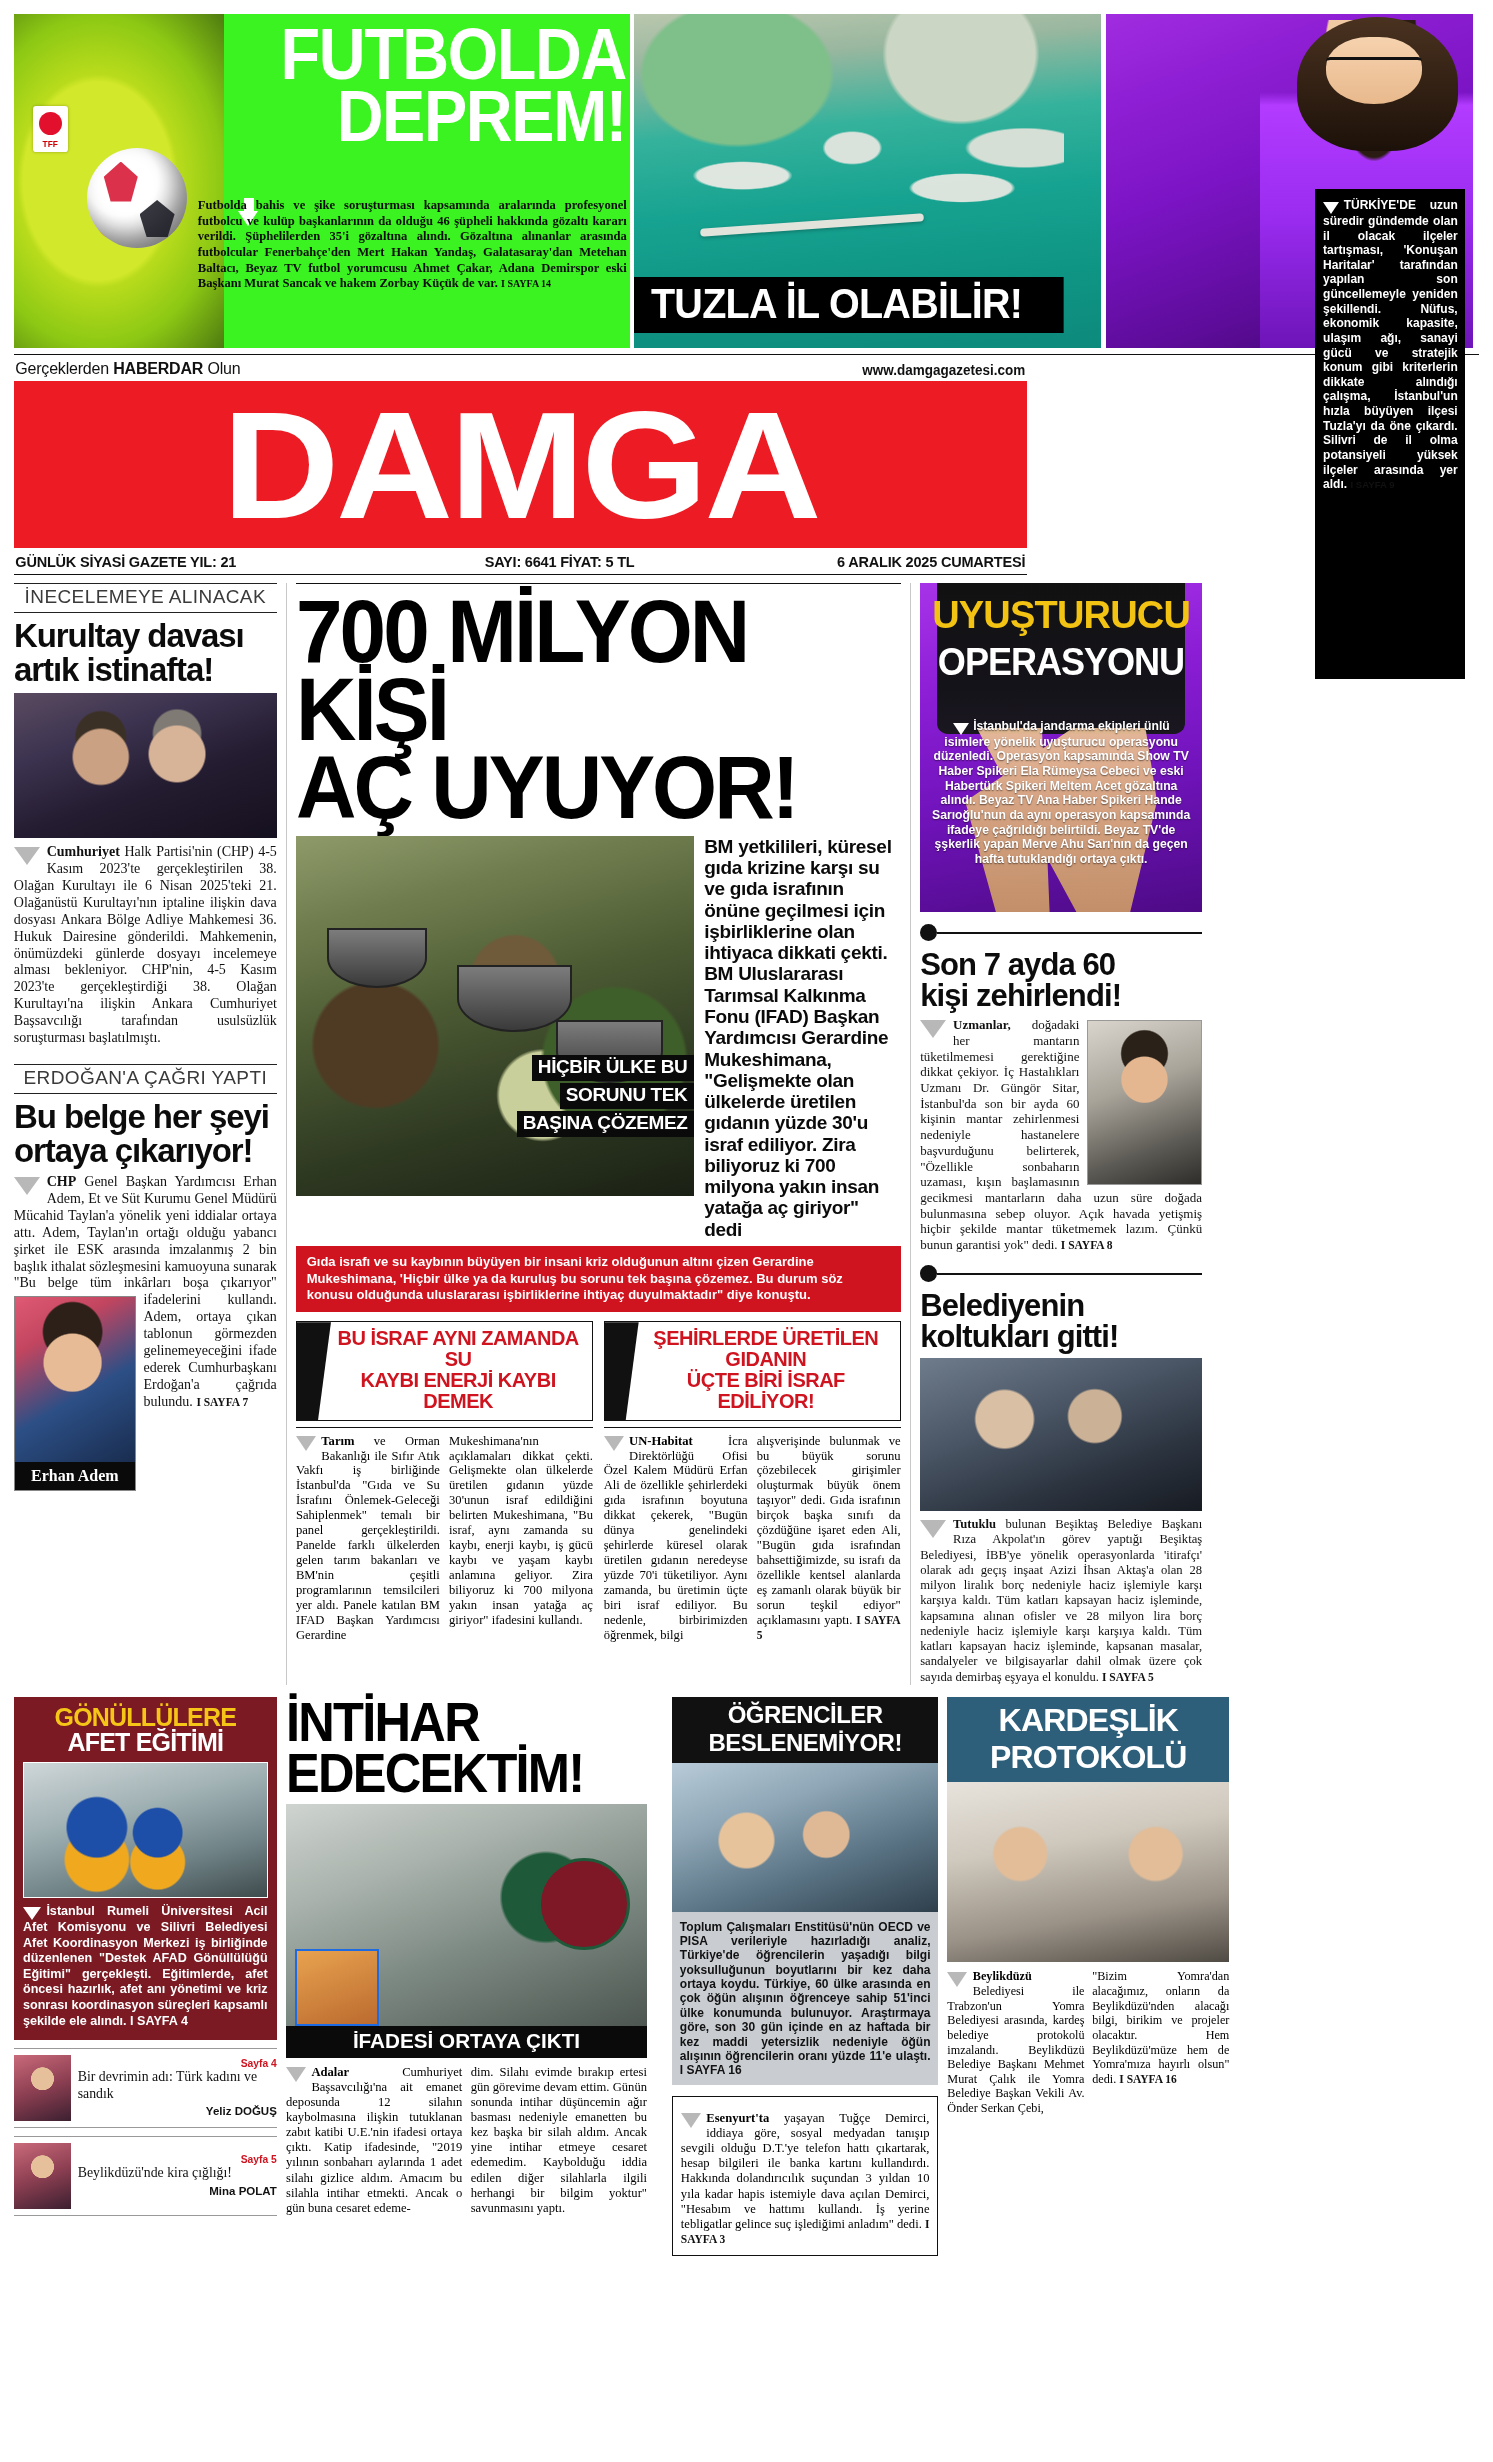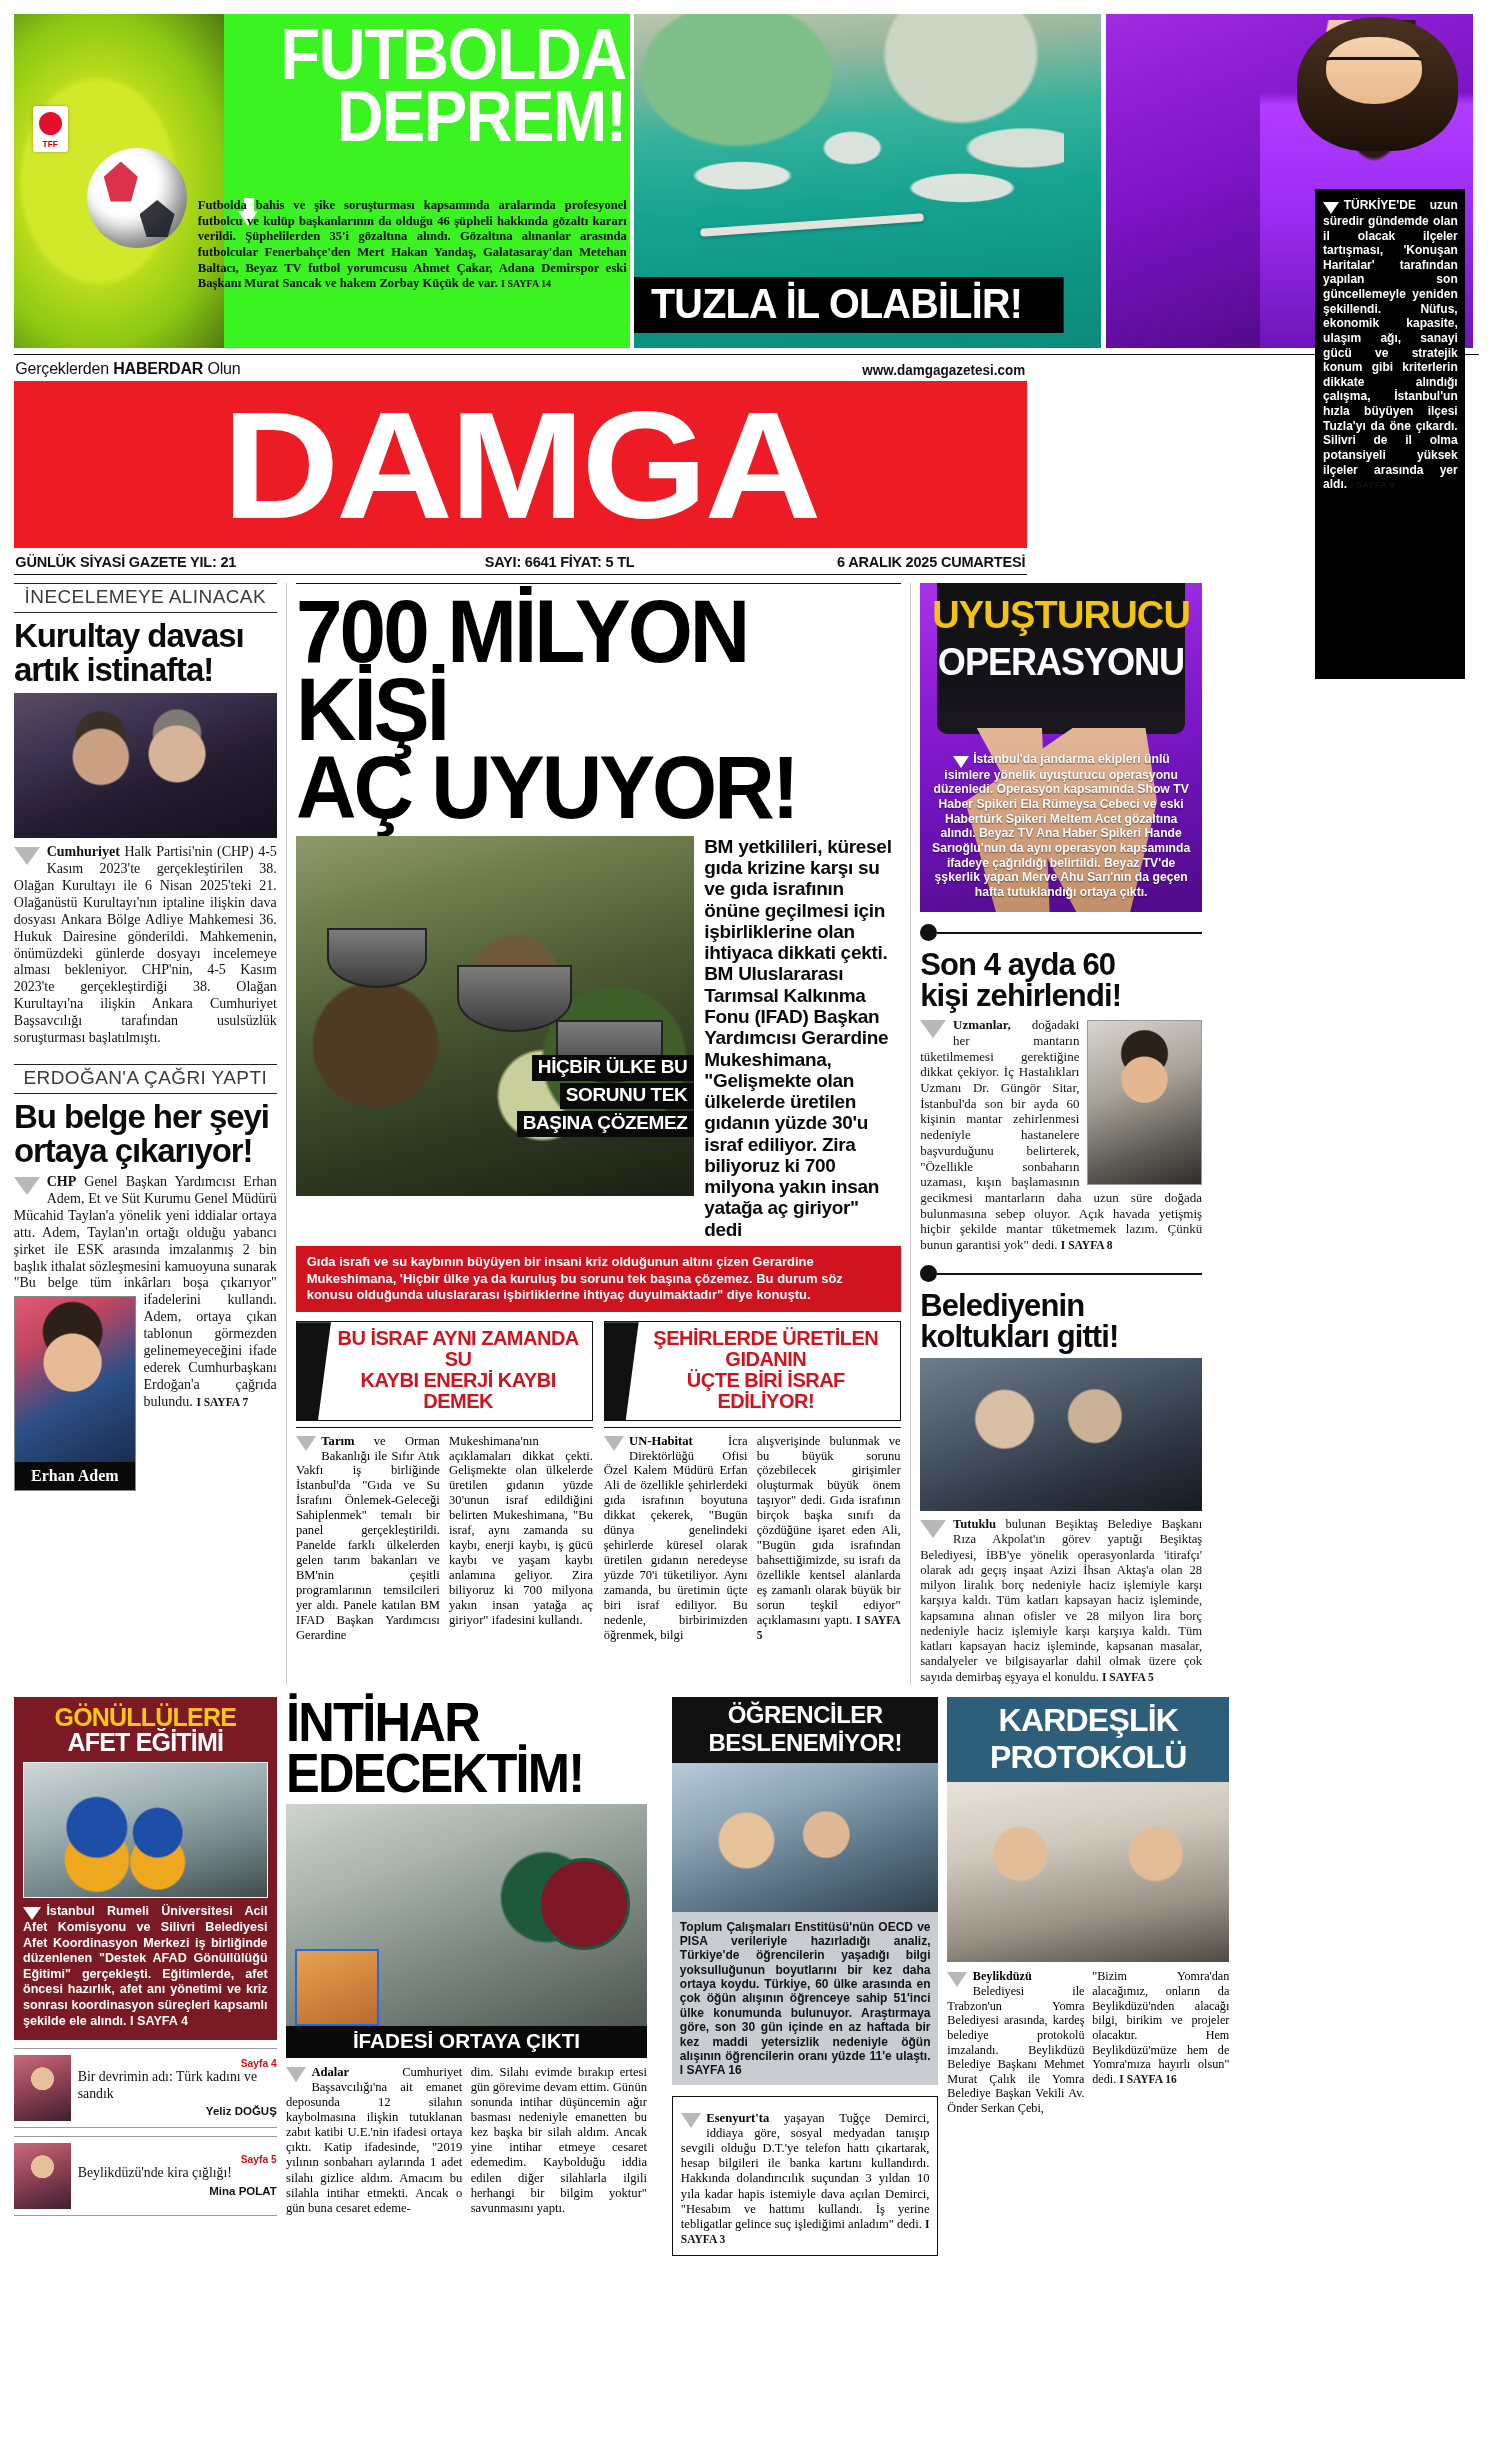--- a/index.html
+++ b/index.html
@@ -280,21 +280,21 @@
     color:#f2c312;font-weight:bold;font-size:38px;letter-spacing:-0.8px;}
   .uyus h3{position:absolute;left:0;right:0;top:58px;text-align:center;
     color:#fff;font-weight:bold;font-size:38px;letter-spacing:-1.1px;transform:scaleX(.95);}
   .uyus .legs{
     position:absolute;left:16%;top:44%;width:68%;height:56%;
     background:linear-gradient(180deg,#e9bf97 0%,#dbab80 40%,#c99668 100%);
     clip-path: polygon(6% 0, 40% 0, 44% 100%, 16% 100%, 0 40%, 56% 0, 94% 0, 100% 40%, 86% 100%, 58% 100%);
     opacity:.95;
   }
   .uyus-txt{
-    position:absolute;left:7.7px;right:7.7px;top:169px;color:#fff;font-weight:bold;
+    position:absolute;left:7.7px;right:7.7px;top:136px;color:#fff;font-weight:bold;
     font-size:12.2px;line-height:1.2;text-align:center; text-shadow:0 0.8px 1.5px rgba(0,0,0,.55);
   }
   .uyus-txt .arrow{
     display:inline-block;width:0;height:0;margin-right:4.6px;vertical-align:-4.6px;
     border-left:8.4px solid transparent;border-right:8.4px solid transparent;border-top:12.2px solid #fff;
   }
 
   .dotrule{ display:flex;align-items:center;gap:0;margin:12.2px 0 7.7px; }
   .dotrule .dot{width:17px;height:17px;border-radius:50%;background:#111;flex:0 0 auto;}
   .dotrule .line{height:1.5px;background:#111;flex:1;}
@@ -600,21 +600,21 @@
         </div>
       </div>
 
       <div class="dotrule">
         <div class="dot"></div>
         <div class="line"></div>
       </div>
 
       <div>
         <div class="hl-r">
-          <div>Son 4 ayda 60</div>
+          <div>Son 7 ayda 60</div>
           <div>kişi zehirlendi!</div>
         </div>
         <div class="bodytext" style="font-size:13px">
           <div class="photo-doctor"></div>
           <span class="dart"></span><span class="lead">Uzmanlar,</span>
           <span>doğadaki her mantarın tüketilmemesi gerektiğine dikkat çekiyor. İç Hastalıkları Uzmanı Dr. Güngör Sitar, İstanbul'da son bir ayda 60 kişinin mantar zehirlenmesi nedeniyle hastanelere başvurduğunu belirterek, "Özellikle sonbaharın uzaması, kışın başlamasının gecikmesi mantarların daha uzun süre doğada bulunmasına sebep oluyor. Açık havada yetişmiş hiçbir şekilde mantar tüketmemek lazım. Çünkü bunun garantisi yok" dedi.</span>
           <span class="pg">I SAYFA 8</span>
         </div>
       </div>
 

